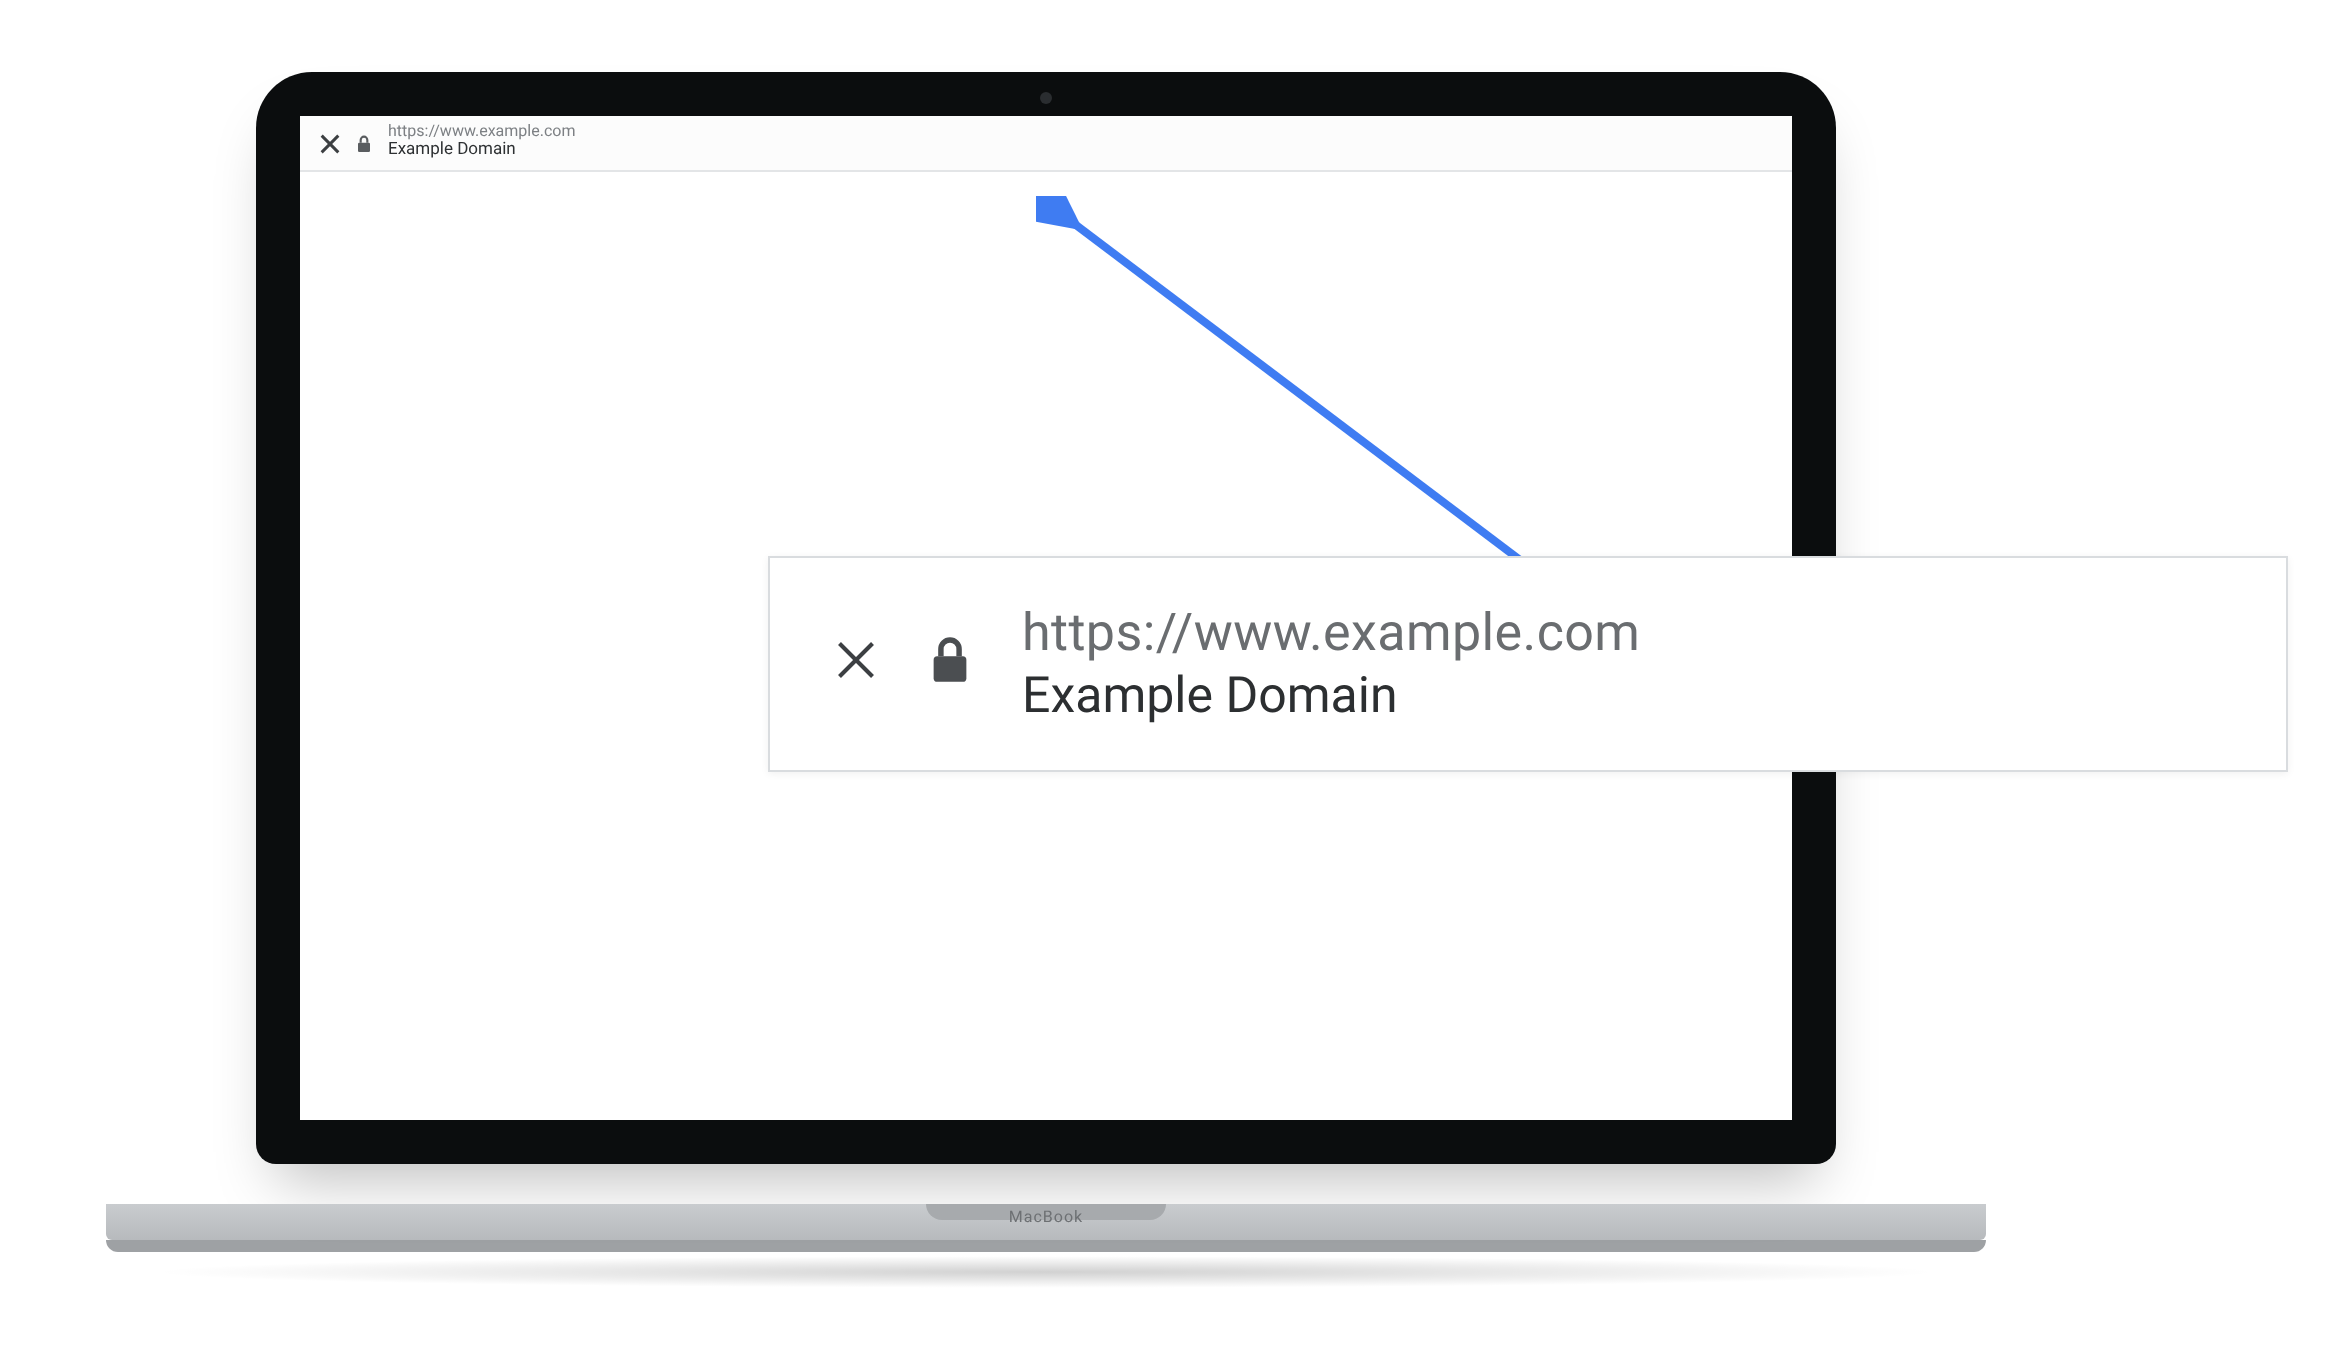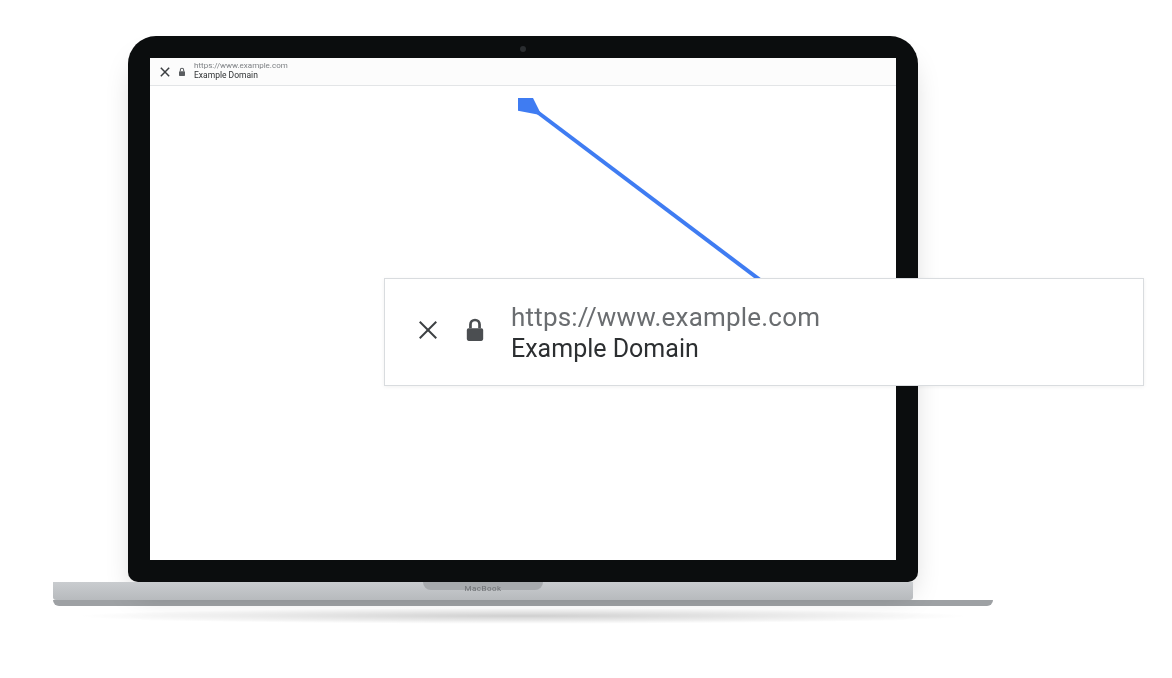--- a/index.html
+++ b/index.html
@@ -41,25 +41,26 @@
     .screen {
       width: 100%;
       height: 100%;
       background: #ffffff;
       position: relative;
       overflow: hidden;
     }
 
     .base {
       position: relative;
-      width: 860px;
+      width: 940px;
       height: 18px;
       margin-left: -75px;
       background: linear-gradient(#c9cccf, #b7babd);
       border-radius: 0 0 3px 3px;
+      margin-top: 20px;
     }
     .notch {
       position: absolute;
       top: 0;
       left: 50%;
       transform: translateX(-50%);
       width: 120px;
       height: 8px;
       background: #a7aaad;
       border-radius: 0 0 10px 10px;

